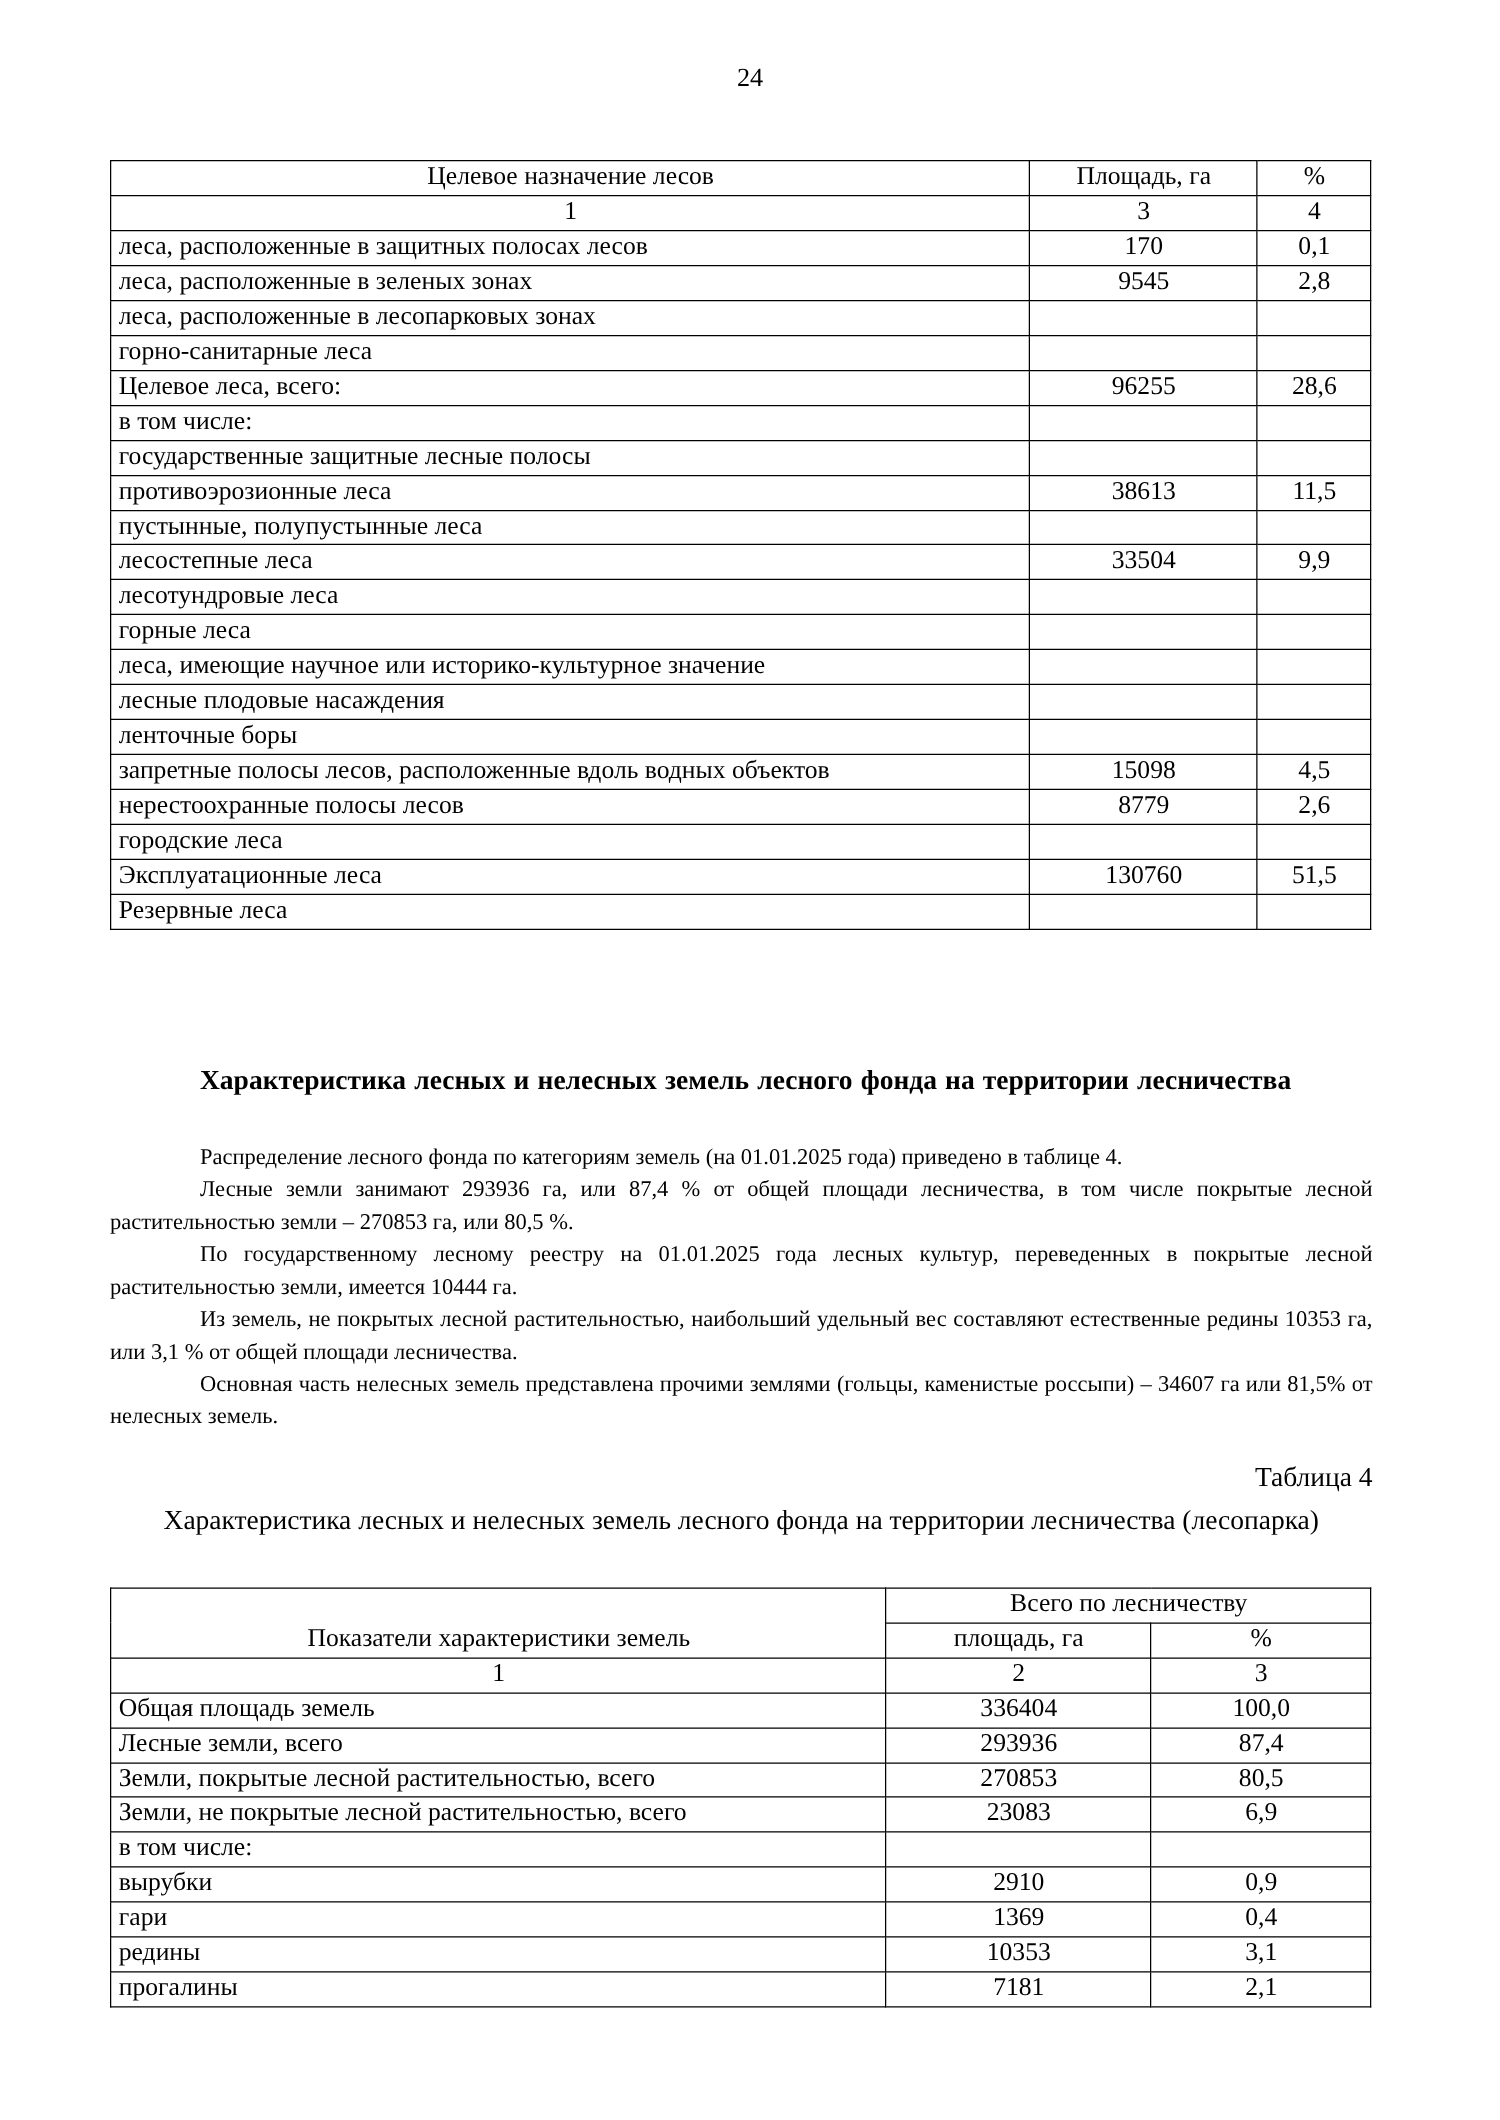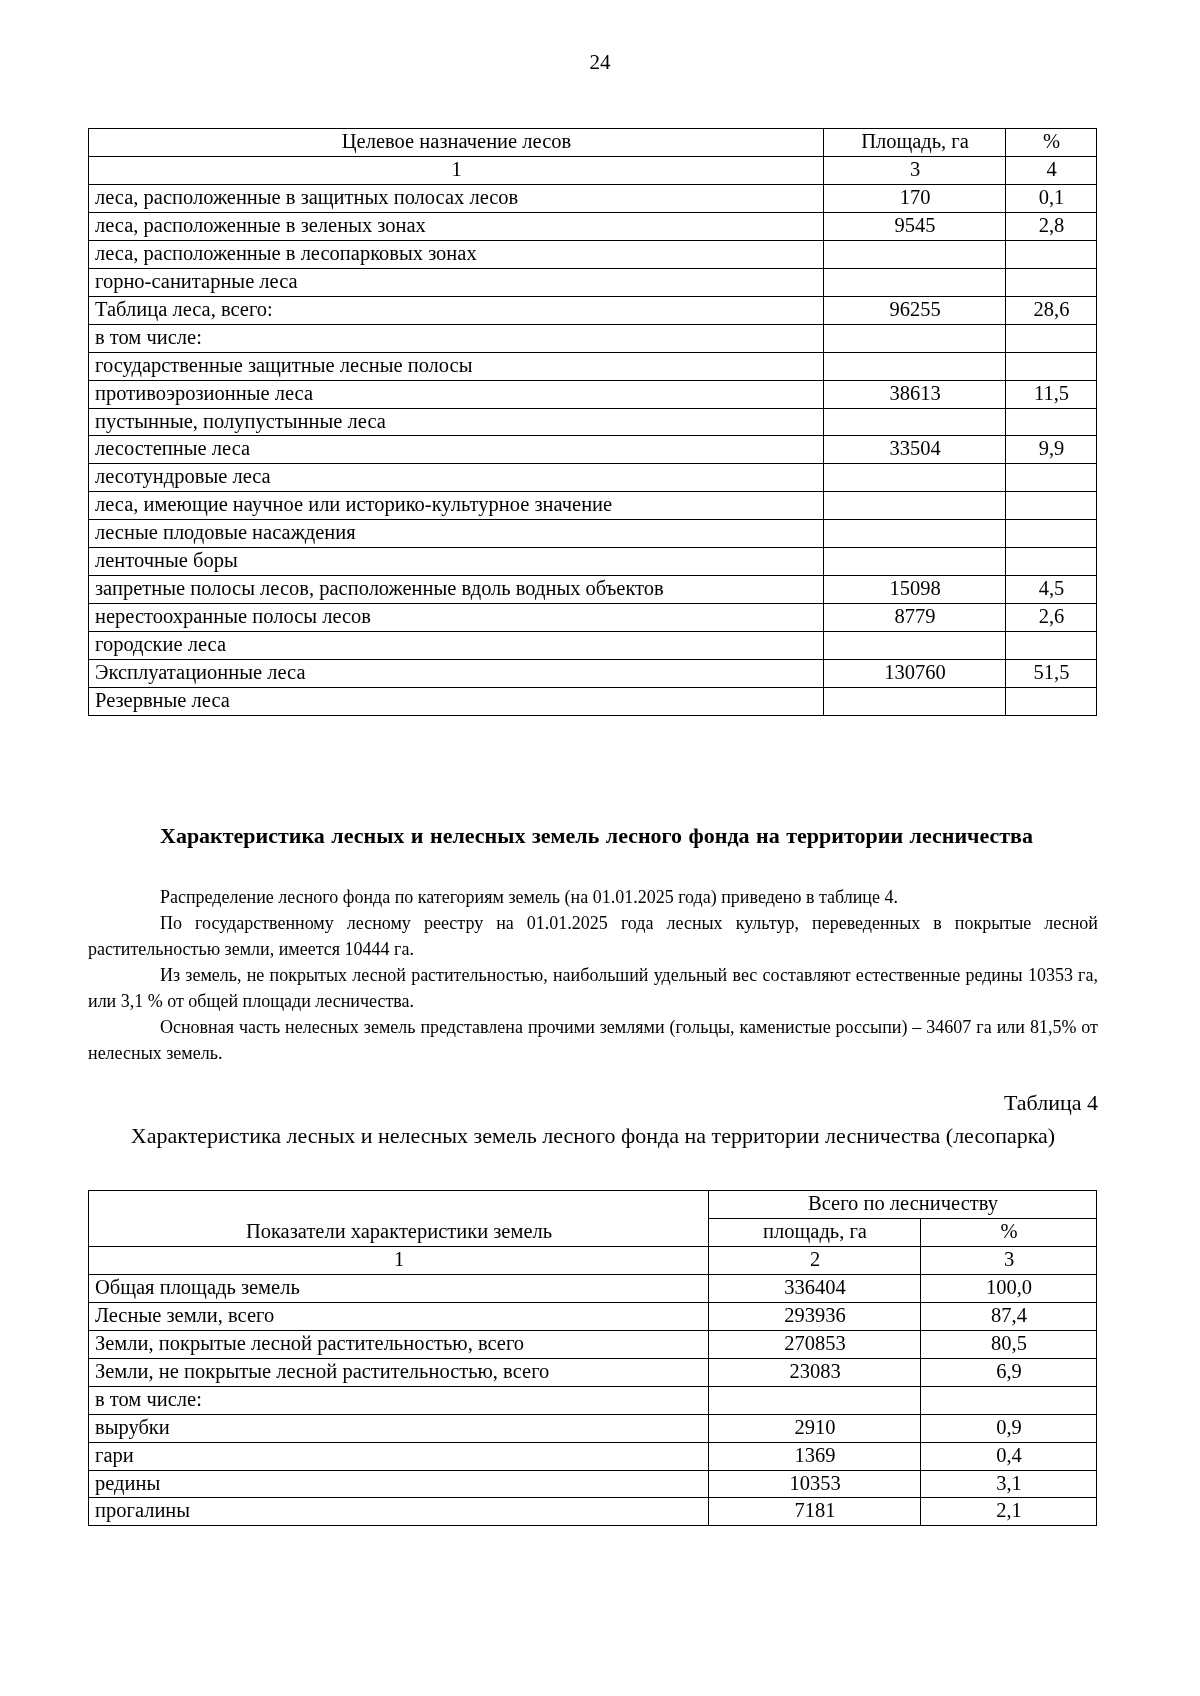--- a/index.html
+++ b/index.html
@@ -146,21 +146,21 @@
             <td class="c-label">леса, расположенные в лесопарковых зонах</td>
             <td class="c-num"></td>
             <td class="c-num"></td>
           </tr>
           <tr>
             <td class="c-label">горно-санитарные леса</td>
             <td class="c-num"></td>
             <td class="c-num"></td>
           </tr>
           <tr>
-            <td class="c-label">Таблица леса, всего:</td>
+            <td class="c-label">Целевое леса, всего:</td>
             <td class="c-num">96255</td>
             <td class="c-num">28,6</td>
           </tr>
           <tr>
             <td class="c-label">в том числе:</td>
             <td class="c-num"></td>
             <td class="c-num"></td>
           </tr>
           <tr>
             <td class="c-label">государственные защитные лесные полосы</td>
@@ -181,20 +181,25 @@
             <td class="c-label">лесостепные леса</td>
             <td class="c-num">33504</td>
             <td class="c-num">9,9</td>
           </tr>
           <tr>
             <td class="c-label">лесотундровые леса</td>
             <td class="c-num"></td>
             <td class="c-num"></td>
           </tr>
           <tr>
+            <td class="c-label">горные леса</td>
+            <td class="c-num"></td>
+            <td class="c-num"></td>
+          </tr>
+          <tr>
             <td class="c-label">леса, имеющие научное или историко-культурное значение</td>
             <td class="c-num"></td>
             <td class="c-num"></td>
           </tr>
           <tr>
             <td class="c-label">лесные плодовые насаждения</td>
             <td class="c-num"></td>
             <td class="c-num"></td>
           </tr>
           <tr>
@@ -226,20 +231,21 @@
             <td class="c-label">Резервные леса</td>
             <td class="c-num"></td>
             <td class="c-num"></td>
           </tr>
         </tbody>
     </table>
 
     <p class="section-heading">Характеристика лесных и нелесных земель лесного фонда на территории лесничества</p>
 
     <p class="para first">Распределение лесного фонда по категориям земель (на 01.01.2025 года) приведено в таблице 4.</p>
+    <p class="para">Лесные земли занимают 293936 га, или 87,4 % от общей площади лесничества, в том числе покрытые лесной растительностью земли – 270853 га, или 80,5 %.</p>
     <p class="para">По государственному лесному реестру на 01.01.2025 года лесных культур, переведенных в покрытые лесной растительностью земли, имеется 10444 га.</p>
     <p class="para">Из земель, не покрытых лесной растительностью, наибольший удельный вес составляют естественные редины 10353 га, или 3,1 % от общей площади лесничества.</p>
     <p class="para">Основная часть нелесных земель представлена прочими землями (гольцы, каменистые россыпи) – 34607 га или 81,5% от нелесных земель.</p>
 
     <p class="caption-right">Таблица 4</p>
     <p class="caption-center">Характеристика лесных и нелесных земель лесного фонда на территории лесничества (лесопарка)</p>
 
     <div class="table2-wrap">
       <table class="doc-table t2">
         <colgroup>

